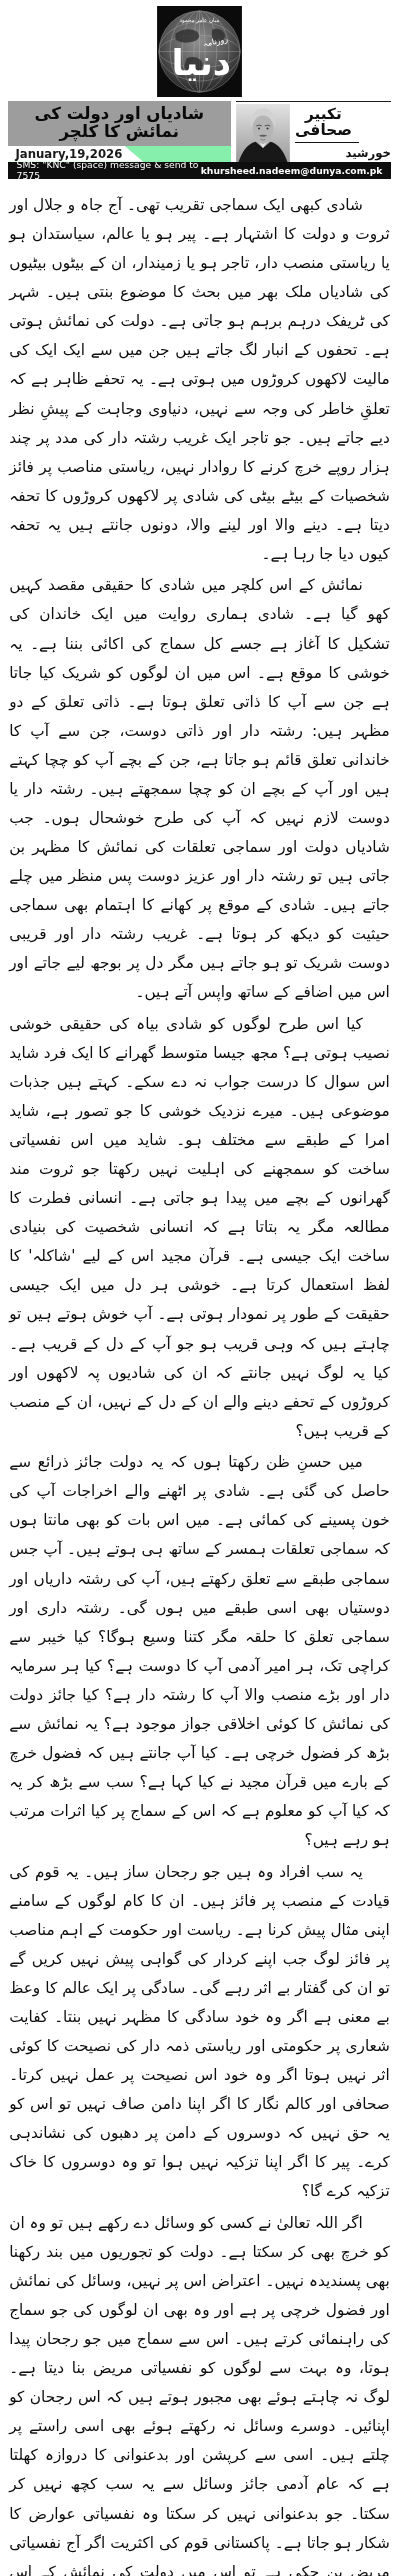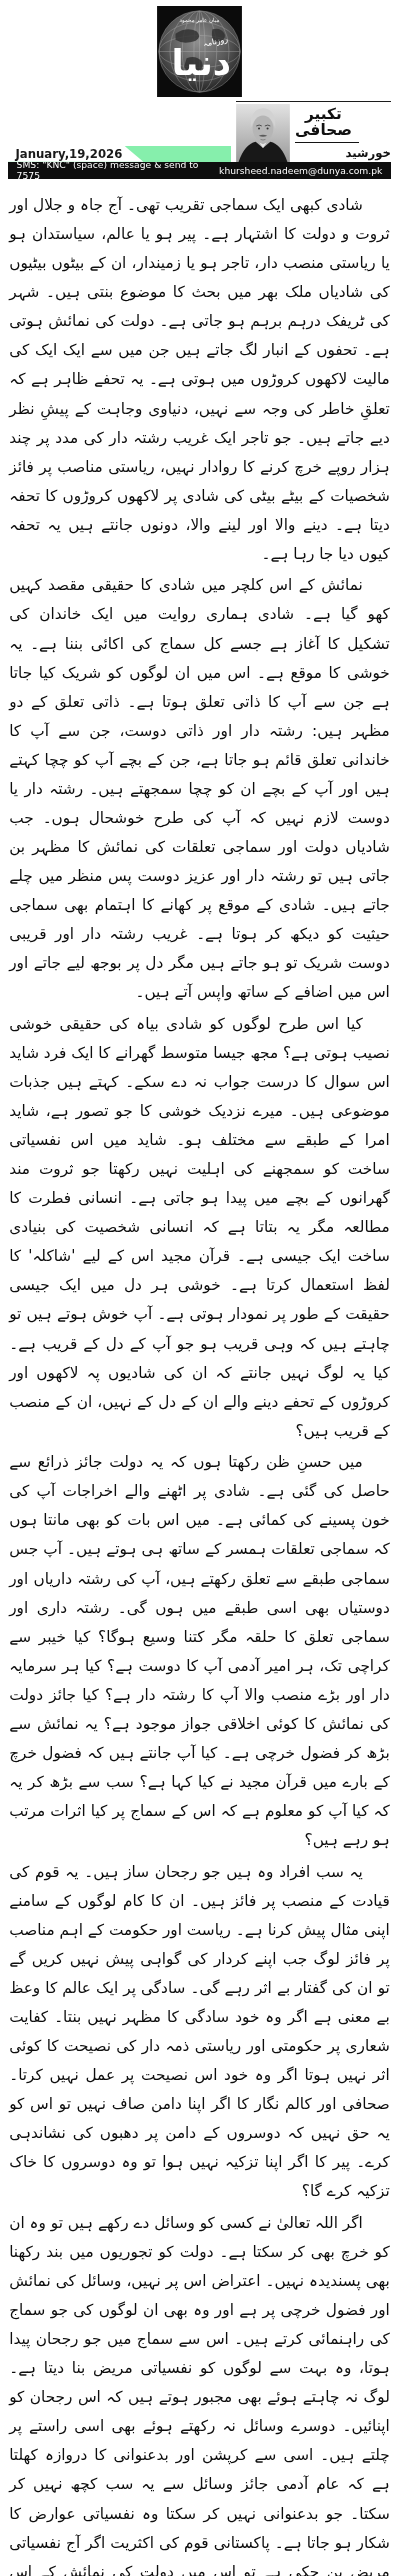--- a/index.html
+++ b/index.html
@@ -37,21 +37,21 @@
     font-weight:bold; font-size:11.7px; line-height:16px;
     padding:0 21px 0 7.4px; min-width:74px;
     clip-path:polygon(0 0, 86% 0, 100% 100%, 0 100%);
   }
   .black-bar {
     grid-area:3/1/4/3;
     background:#0e0e0e; color:#fff;
     display:flex; justify-content:space-between; align-items:center;
     padding:0 8.6px; font-size:9.2px;
   }
-  .black-bar .email { font-weight:normal; }
+  .black-bar .email { font-weight:bold; }
 
   
   .author-panel {
     grid-area:1/2/3/3;
     border-top:1.8px solid #1c1c1c;
     background:#fff;
     display:flex; gap:4.9px; padding-top:1.8px;
   }
   .photo-box { width:54px; height:58px; flex:0 0 auto; }
   .author-meta {
@@ -110,20 +110,23 @@
         <path d="M90,38 q14,-4 20,8 q2,10 -10,12 q-14,0 -10,-20 z"></path>
       </g>
       <text x="69" y="26" font-size="9" fill="#ffffff" text-anchor="middle">میاں عامر محمود</text>
       <text x="96" y="62" font-size="13" fill="#ffffff" text-anchor="middle" transform="rotate(-12 96 62)">روزنامہ</text>
       <text x="72" y="112" font-size="58" font-weight="bold" fill="#ffffff" text-anchor="middle">دنیا</text>
     </svg>
   </div>
 
   <div class="header">
 
+    <div class="headline-bar">
+      <h1 dir="rtl">شادیاں اور دولت کی نمائش کا کلچر</h1>
+    </div>
 
     <div class="date-strip">
       <span class="date-poly">January,19,2026</span>
     </div>
 
     <div class="author-panel">
       <svg class="photo-box" viewBox="0 0 88 95">
         <defs>
           <linearGradient id="photoBg" x1="0" y1="0" x2="0" y2="1">
             <stop offset="0%" stop-color="#e3e3e3"></stop>

